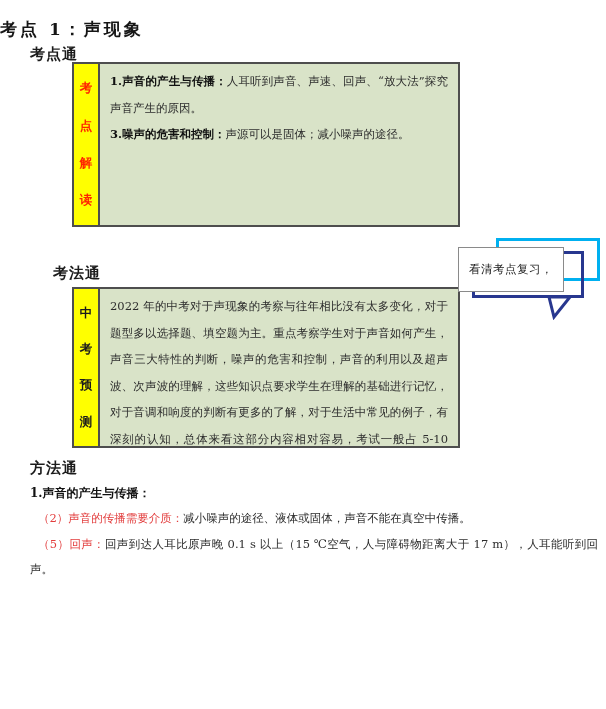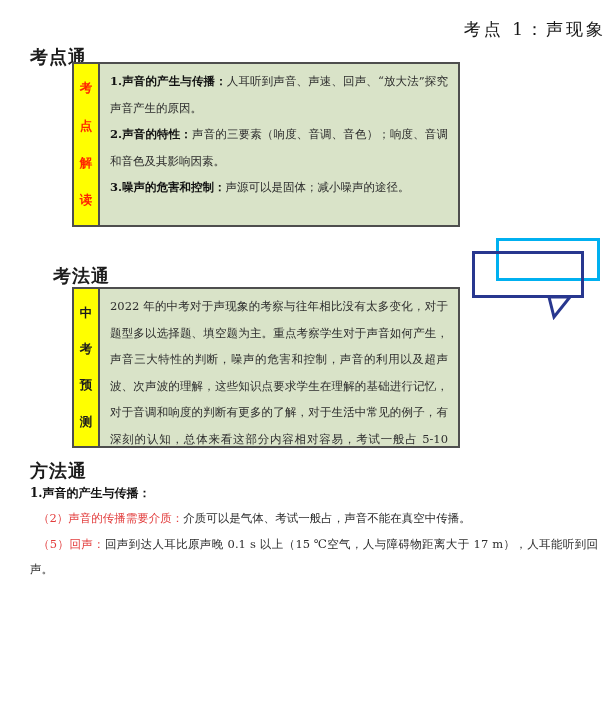--- a/index.html
+++ b/index.html
@@ -7,27 +7,27 @@
   body {
     width: 606px; height: 709px;
     background: #ffffff;
     font-family: "DejaVu Serif", "Liberation Serif", serif;
     color: #222;
   }
   .page { position: relative; width: 606px; height: 709px; overflow: hidden; background:#fff; }
 
   .page-title {
     position: absolute; top: 18px; left: 0; width: 100%;
-    text-align: right; font-size: 17px; font-weight: normal;
-    letter-spacing: 3px; color: #161616; padding-left: 19px;
+    text-align: left; font-size: 17px; font-weight: bold;
+    letter-spacing: 3px; color: #161616;
   }
 
   .section-label {
     position: absolute; left: 30px;
-    font-size: 18px; font-weight: bold; color: #1c1c1c; letter-spacing: 1px;
+    font-size: 15px; font-weight: bold; color: #1c1c1c; letter-spacing: 1px;
   }
   .lbl-1 { top: 45px; }
   .lbl-2 { top: 264px; margin-left: 23px; }
   .lbl-3 { top: 459px; }
 
   .kbox {
     position: absolute; left: 72px; width: 388px;
     border: 2px solid #4e4e4e; display: flex; overflow: hidden;
   }
   .kbox-1 { top: 62px;  height: 165px; }
@@ -93,21 +93,20 @@
 
   <div class="kbox kbox-1">
     <div class="sidebar">
       <span class="ch">考</span>
       <span class="ch">点</span>
       <span class="ch">解</span>
       <span class="ch">读</span>
     </div>
     <div class="content">
       <p><span class="lead">1.声音的产生与传播：</span><span>人耳听到声音、声速、回声、“放大法”探究声音产生的原因。</span></p>
-      <p><span class="lead">2.声音的特性：</span><span>声音的三要素（响度、音调、音色）；响度、音调和音色及其影响因素。</span></p>
       <p><span class="lead">3.噪声的危害和控制：</span><span>声源可以是固体；减小噪声的途径。</span></p>
     </div>
   </div>
 
   <div class="section-label lbl-2">考法通</div>
 
   <div class="kbox kbox-2">
     <div class="sidebar">
       <span class="ch">中</span>
       <span class="ch">考</span>
@@ -118,28 +117,31 @@
       <p>2022 年的中考对于声现象的考察与往年相比没有太多变化，对于题型多以选择题、填空题为主。重点考察学生对于声音如何产生，声音三大特性的判断，噪声的危害和控制，声音的利用以及超声波、次声波的理解，这些知识点要求学生在理解的基础进行记忆，对于音调和响度的判断有更多的了解，对于生活中常见的例子，有深刻的认知，总体来看这部分内容相对容易，考试一般占 5-10 分。</p>
     </div>
   </div>
 
   <div class="bubble-group">
     <div class="cyan-rect"></div>
     <div class="blue-rect"></div>
     <svg class="bubble-tail" width="28" height="24" viewBox="0 0 28 24">
       <polygon points="3,1 24,1 8,21" fill="#ffffff" stroke="#28378f" stroke-width="3"></polygon>
     </svg>
+    <div class="white-rect">
+      <span>看清考点复习，</span>
+    </div>
   </div>
 
   <div class="section-label lbl-3">方法通</div>
 
   <div class="method">
     <p class="method-heading">1.声音的产生与传播：</p>
 
 
-    <p class="m-item"><span class="m-red">（2）</span><span class="m-red">声音的传播需要介质：</span><span>介质可以是气体、考试一般占，声音不能在真空中传播。</span></p>
+    <p class="m-item"><span class="m-red">（2）</span><span class="m-red">声音的传播需要介质：</span><span>减小噪声的途径、液体或固体，声音不能在真空中传播。</span></p>
 
 
 
     <p class="m-item"><span class="m-red">（5）</span><span class="m-red">回声：</span><span>回声到达人耳比原声晚 0.1 s 以上（15 ℃空气，人与障碍物距离大于 17 m），人耳能听到回声。</span></p>
   </div>
 
 </div>
 
 </body></html>

